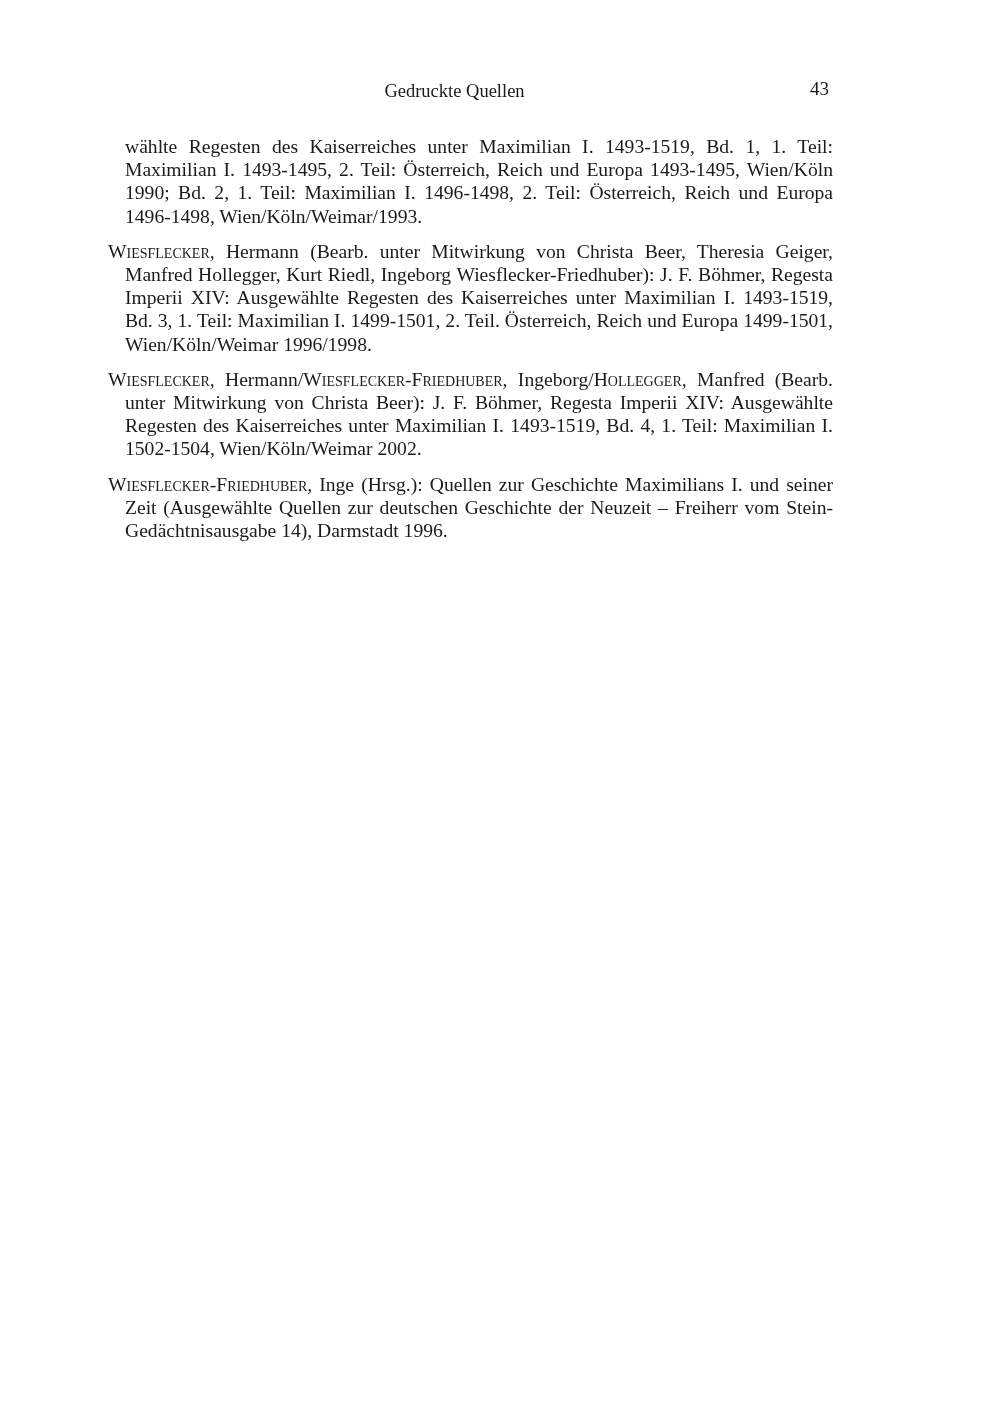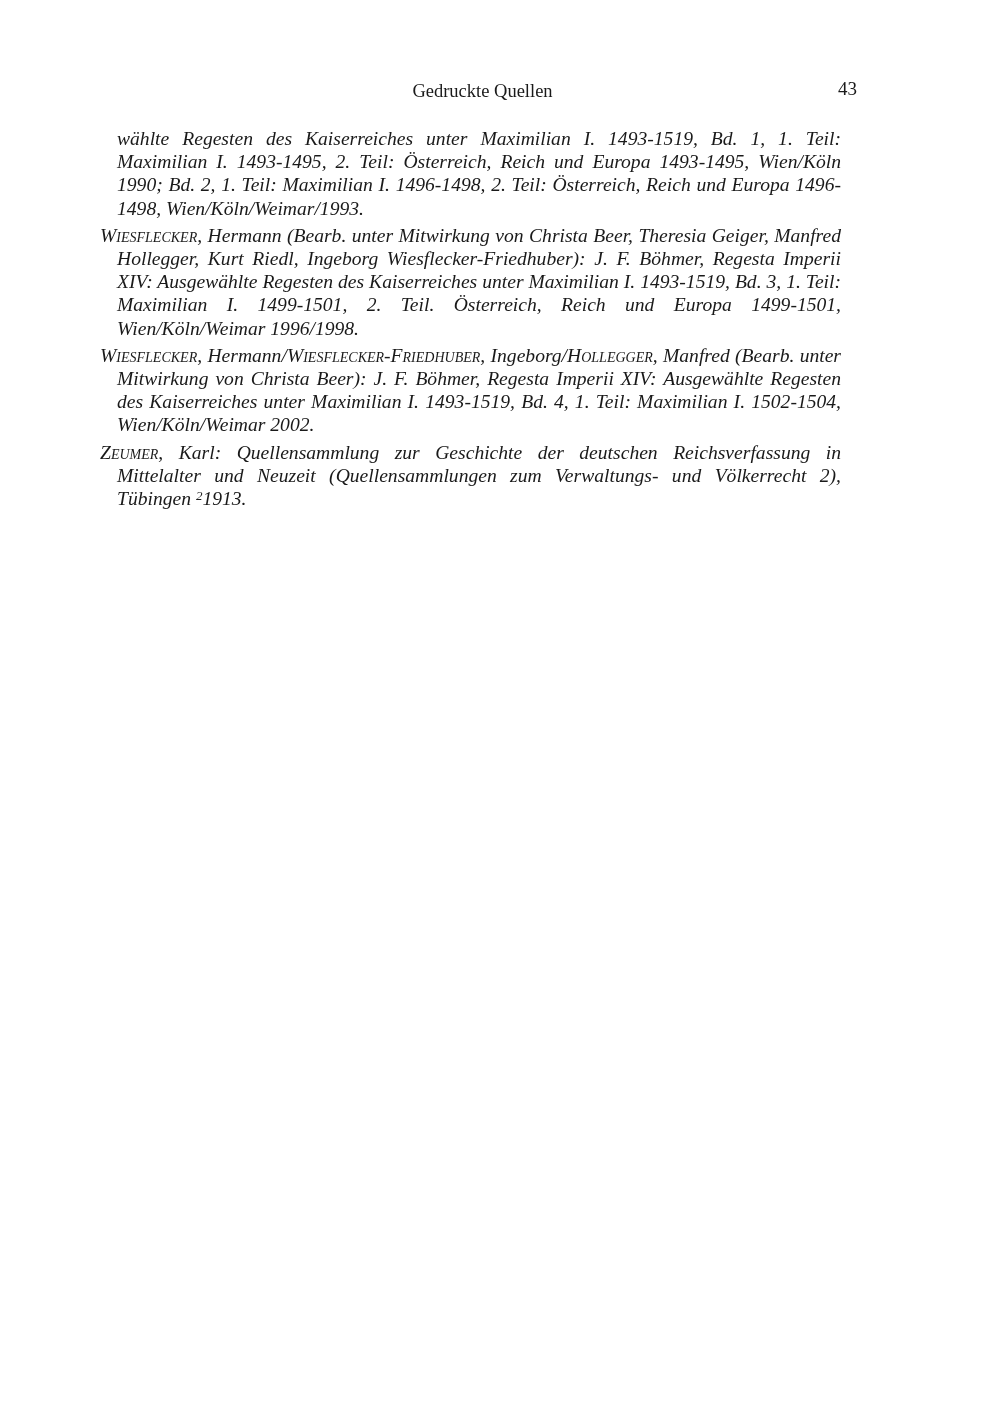--- a/index.html
+++ b/index.html
@@ -1,39 +1,39 @@
 <!DOCTYPE html>
 <html><head>
 <meta charset="utf-8">
 <style>
   html, body { margin: 0; padding: 0; background: #ffffff; }
   body { width: 1004px; height: 1418px; position: relative; overflow: hidden;
          font-family: "Liberation Serif", "DejaVu Serif", serif; color: #1a1a1a; }
-  .header { position: absolute; top: 78px; left: 108px; width: 749px; height: 28px; }
+  .header { position: absolute; top: 78px; left: 80px; width: 749px; height: 28px; }
   .running-title { position: absolute; left: 0; right: 0; text-align: center; top: 3px;
                    font-size: 18.5px; }
   .page-number { position: absolute; right: 0; top: 0; font-size: 19px; }
   .body { position: absolute; top: 123px; left: 96px; width: 749px; }
   .entry { font-size: 19.6px; line-height: 23.2px; text-align: justify;
-           padding-left: 17px; text-indent: -17px; margin: 4px; hyphens: manual; font-style: italic; }
+           padding-left: 17px; text-indent: -17px; margin: 12px; hyphens: manual; }
   .entry.cont { text-indent: 0; }
   .sc { font-variant: small-caps; }
   sup { font-size: 13px; vertical-align: 5px; line-height: 0; }
 </style>
 </head>
 <body>
 
 <div class="header">
   <div class="running-title">Gedruckte Quellen</div>
   <div class="page-number">43</div>
 </div>
 
 <div class="body">
   <p class="entry cont"><span>wählte Regesten des Kaiserreiches unter Maximilian I. 1493-1519, Bd. 1, 1. Teil: Maximilian I. 1493-1495, 2. Teil: Österreich, Reich und Europa 1493-1495, Wien/Köln 1990; Bd. 2, 1. Teil: Maximilian I. 1496-1498, 2. Teil: Österreich, Reich und Europa 1496-1498, Wien/Köln/Weimar/1993.</span></p>
 
   <p class="entry"><span class="sc">Wiesflecker</span><span>, Hermann (Bearb. unter Mitwirkung von Christa Beer, Theresia Geiger, Manfred Hollegger, Kurt Riedl, Ingeborg Wiesflecker-Friedhuber): J. F. Böhmer, Regesta Imperii XIV: Ausgewählte Regesten des Kaiserreiches unter Maximilian I. 1493-1519, Bd. 3, 1. Teil: Maximilian I. 1499-1501, 2. Teil. Österreich, Reich und Europa 1499-1501, Wien/Köln/Weimar 1996/1998.</span></p>
 
   <p class="entry"><span class="sc">Wiesflecker</span><span>, Hermann/</span><span class="sc">Wiesflecker-Friedhuber</span><span>, Ingeborg/</span><span class="sc">Hollegger</span><span>, Manfred (Bearb. unter Mitwirkung von Christa Beer): J. F. Böhmer, Regesta Imperii XIV: Ausgewählte Regesten des Kaiserreiches unter Maximilian I. 1493-1519, Bd. 4, 1. Teil: Maximilian I. 1502-1504, Wien/Köln/Weimar 2002.</span></p>
 
+  <p class="entry"><span class="sc">Wiesflecker-Friedhuber</span><span>, Inge (Hrsg.): Quellen zur Geschichte Maximilians I. und seiner Zeit (Ausgewählte Quellen zur deutschen Geschichte der Neuzeit – Freiherr vom Stein-Gedächtnisausgabe 14), Darmstadt 1996.</span></p>
 
 
-  <p class="entry"><span class="sc">Zeumer</span><span>, Karl: Quellensammlung zur Geschichte der deutschen Reichsverfassung in Mittelalter und Neuzeit (Quellensammlungen zum Verwaltungs- und Völkerrecht 2), Tübingen </span><sup>2</sup><span>1913.</span></p>
 </div>
 
 </body></html>

